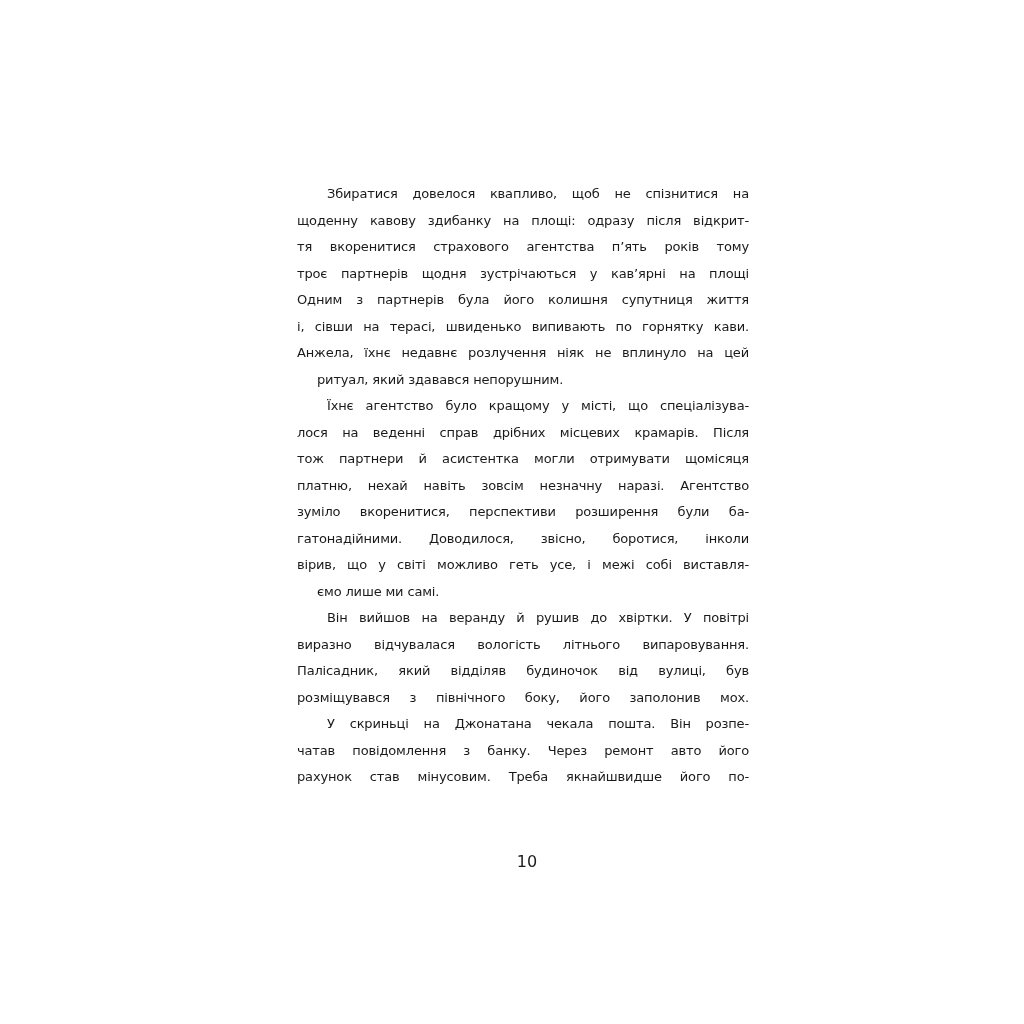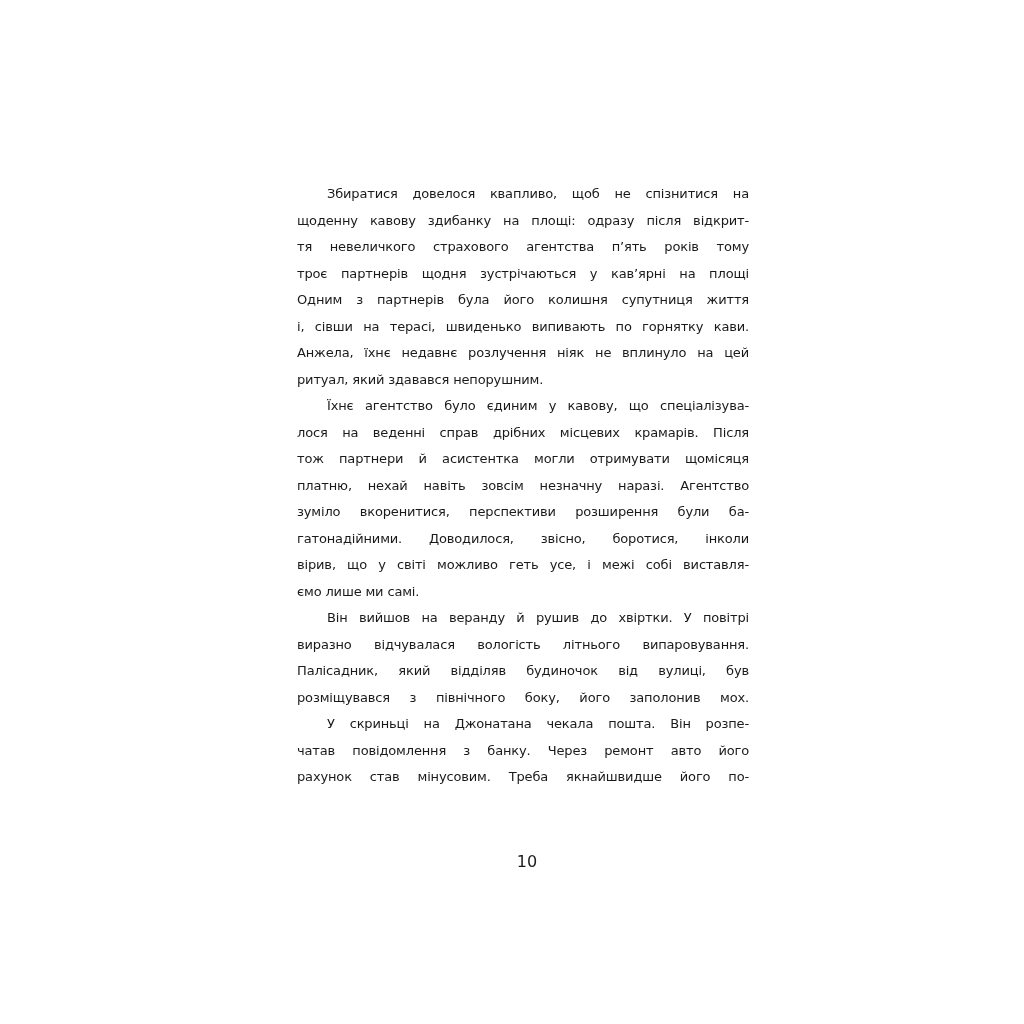--- a/index.html
+++ b/index.html
@@ -28,20 +28,21 @@
       white-space: nowrap;
       text-align: justify;
       text-align-last: justify;
       letter-spacing: -0.15px;
     }
     .line.indent {
       padding-left: 30px;
     }
     .line.last {
       text-align-last: left;
+      margin-left: 20px;
     }
     .page-number {
       position: absolute;
       left: 0;
       width: 1024px;
       top: 850px;
       text-align: center;
       font-size: 16px;
       line-height: 24px;
       padding-left: 30px;
@@ -49,30 +50,30 @@
     }
   </style>
 </head>
 <body>
 
 <div class="page">
 
   <div>
     <div class="line indent">Збиратися довелося квапливо, щоб не спізнитися на</div>
     <div class="line">щоденну кавову здибанку на площі: одразу після відкрит-</div>
-    <div class="line">тя невеличкого страхового агентства п’ять років тому</div>
+    <div class="line">тя вкоренитися страхового агентства п’ять років тому</div>
     <div class="line">троє партнерів щодня зустрічаються у кав’ярні на площі</div>
     <div class="line">Одним з партнерів була його колишня супутниця життя</div>
     <div class="line">і, сівши на терасі, швиденько випивають по горнятку кави.</div>
     <div class="line">Анжела, їхнє недавнє розлучення ніяк не вплинуло на цей</div>
     <div class="line last">ритуал, який здавався непорушним.</div>
   </div>
 
   <div>
-    <div class="line indent">Їхнє агентство було єдиним у кавову, що спеціалізува-</div>
+    <div class="line indent">Їхнє агентство було кращому у місті, що спеціалізува-</div>
     <div class="line">лося на веденні справ дрібних місцевих крамарів. Після</div>
     <div class="line">тож партнери й асистентка могли отримувати щомісяця</div>
     <div class="line">платню, нехай навіть зовсім незначну наразі. Агентство</div>
     <div class="line">зуміло вкоренитися, перспективи розширення були ба-</div>
     <div class="line">гатонадійними. Доводилося, звісно, боротися, інколи</div>
     <div class="line">вірив, що у світі можливо геть усе, і межі собі виставля-</div>
     <div class="line last">ємо лише ми самі.</div>
   </div>
 
   <div>

